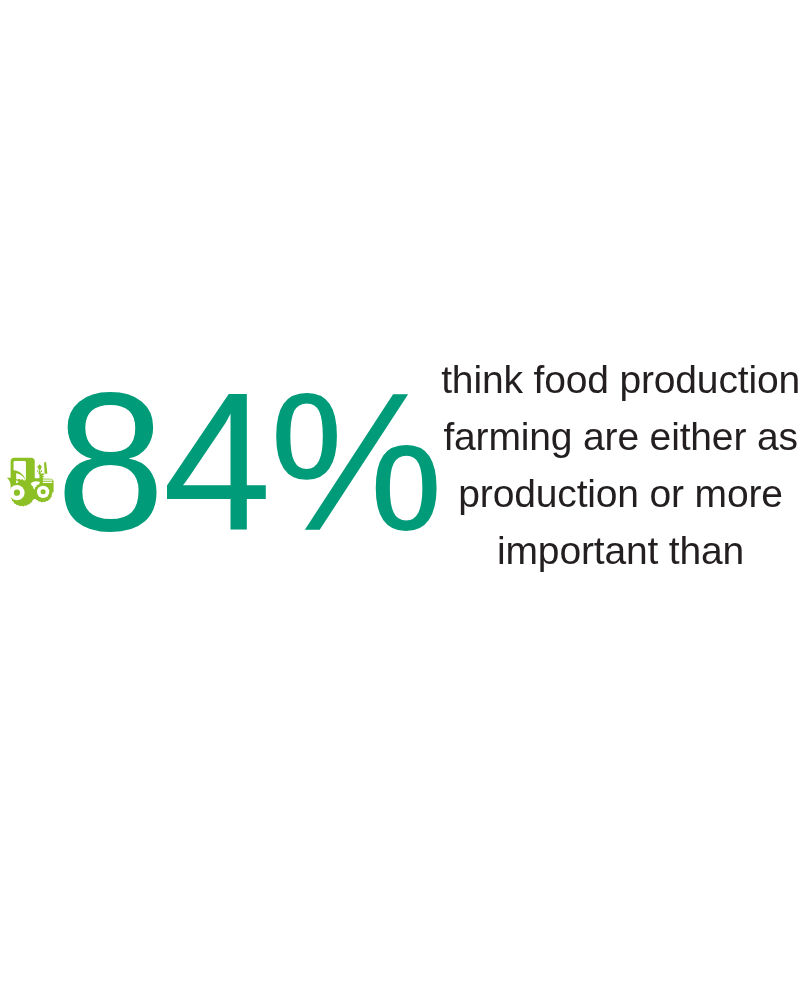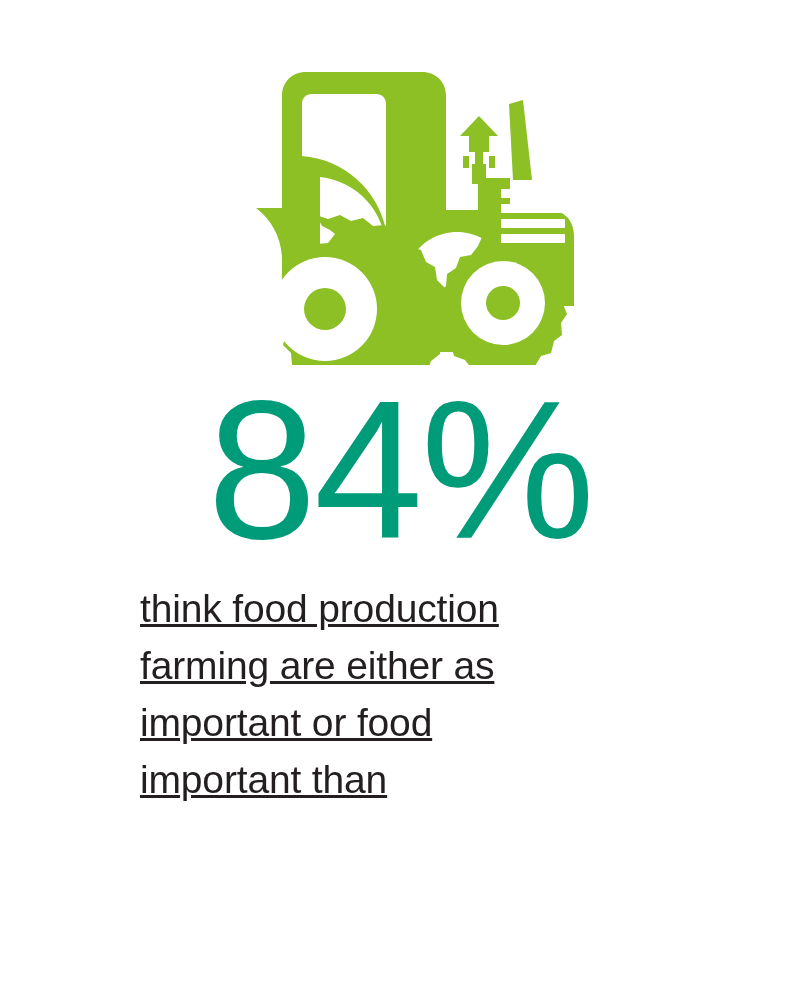--- a/index.html
+++ b/index.html
@@ -13,21 +13,21 @@
     background: #ffffff;
     font-family: "Liberation Sans", sans-serif;
     overflow: hidden;
   }
   #infographic {
     position: relative;
     width: 800px;
     height: 897px;
     background: #ffffff;
     display: flex;
-    flex-direction: column;
+    flex-direction: row;
     align-items: center;
   }
   #tractor-illustration {
     margin-top: 60px;
     width: 380px;
     height: 305px;
     display: block;
   }
   #stat-percentage {
     margin-top: 30px;
@@ -36,27 +36,27 @@
     font-weight: 400;
     letter-spacing: -0.012em;
     color: #009b79;
     text-align: center;
     white-space: nowrap;
     font-family: "Liberation Sans", sans-serif;
   }
   #statement-text {
     margin-top: 32px;
     width: 520px;
+    text-align: center;
     color: #231f20;
     font-size: 39px;
     line-height: 57px;
     font-weight: 400;
     letter-spacing: -0.004em;
     font-family: "Liberation Sans", sans-serif;
-    text-decoration: underline;
   }
   #statement-text .statement-line {
     display: block;
     white-space: nowrap;
   }
 </style>
 </head>
 <body>
 
 <div id="infographic">
@@ -157,17 +157,17 @@
       <rect x="291" y="159" width="64" height="9" rx="1"></rect>
       <rect x="291" y="174" width="64" height="9" rx="1"></rect>
     </g>
   </svg>
 
   <div id="stat-percentage">84%</div>
 
   <div id="statement-text">
     <span class="statement-line">think food production</span>
     <span class="statement-line">farming are either as</span>
-    <span class="statement-line">important or food</span>
+    <span class="statement-line">production or more</span>
     <span class="statement-line">important than</span>
   </div>
 
 </div>
 
 </body></html>

